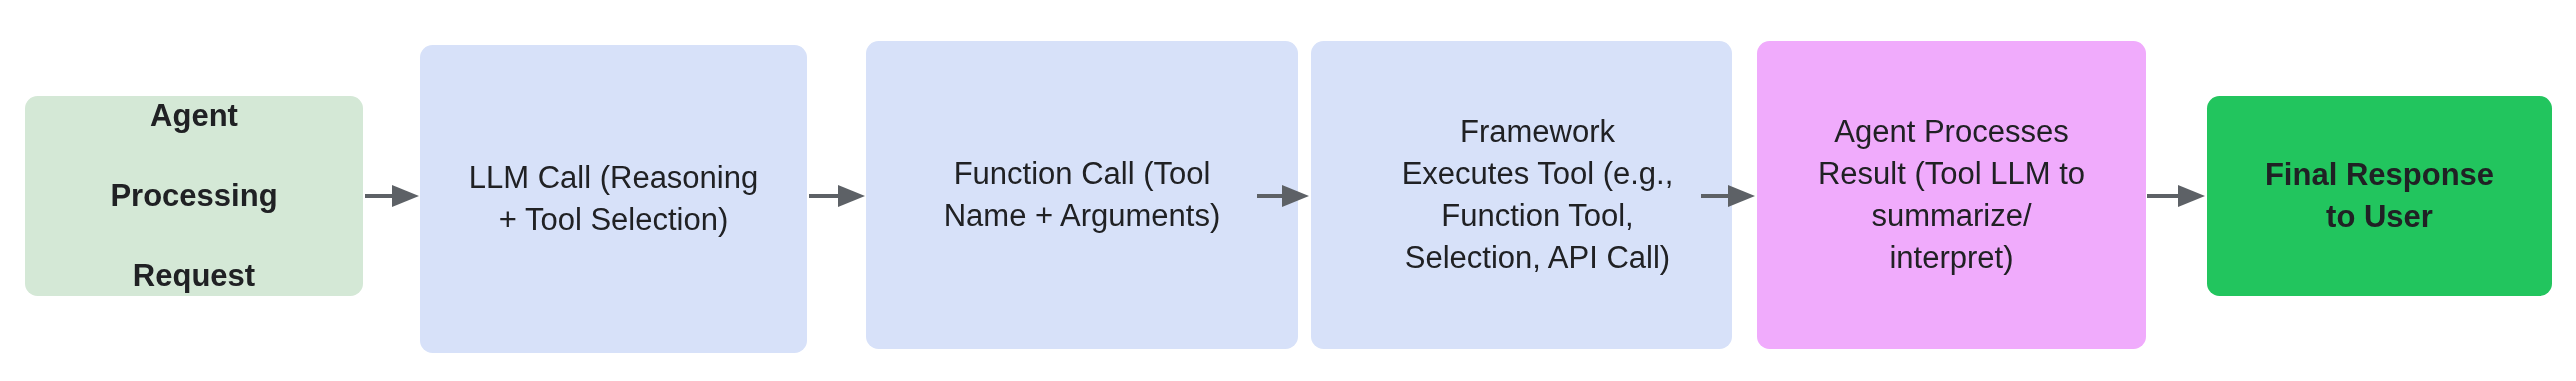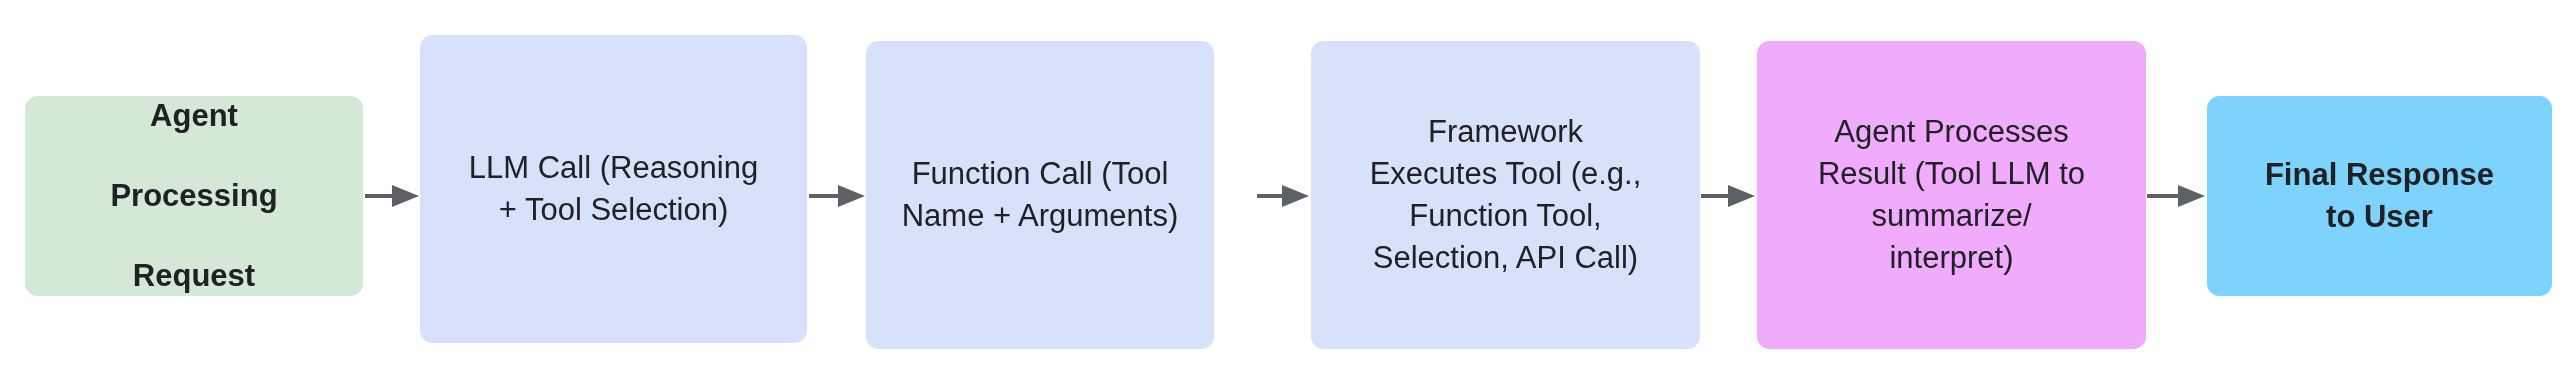--- a/index.html
+++ b/index.html
@@ -54,41 +54,41 @@
     <div class="ln">Agent</div>
     <div class="ln">Processing</div>
     <div class="ln">Request</div>
   </div>
 
   <div class="arrow" style="left:365px; top:185px; width:54px;">
     <i class="shaft" style="background: rgb(93, 97, 102);"></i>
     <i class="head" style="border-left-color: rgb(93, 97, 102);"></i>
   </div>
 
-  <div class="step" style="left: 420px; top: 35px; width: 387px; height: 308px; background: rgb(215, 225, 249);">
+  <div class="step" style="left: 420px; top: 45px; width: 387px; height: 308px; background: rgb(215, 225, 249);">
     <div class="ln">LLM Call (Reasoning</div>
     <div class="ln">+ Tool Selection)</div>
   </div>
 
   <div class="arrow" style="left:809px; top:185px; width:56px;">
     <i class="shaft" style="background: rgb(93, 97, 102);"></i>
     <i class="head" style="border-left-color: rgb(93, 97, 102);"></i>
   </div>
 
-  <div class="step" style="left: 866px; top: 41px; width: 348px; height: 308px; background: rgb(215, 225, 249);">
+  <div class="step" style="left: 866px; top: 41px; width: 432px; height: 308px; background: rgb(215, 225, 249);">
     <div class="ln">Function Call (Tool</div>
     <div class="ln">Name + Arguments)</div>
   </div>
 
   <div class="arrow" style="left:1257px; top:185px; width:52px;">
     <i class="shaft" style="background: rgb(93, 97, 102);"></i>
     <i class="head" style="border-left-color: rgb(93, 97, 102);"></i>
   </div>
 
-  <div class="step" style="left: 1311px; top: 41px; width: 389px; height: 308px; background: rgb(215, 225, 249);">
+  <div class="step" style="left: 1311px; top: 41px; width: 389px; height: 308px; background: rgb(215, 225, 249); padding-left: 32px;">
     <div class="ln">Framework</div>
     <div class="ln">Executes Tool (e.g.,</div>
     <div class="ln">Function Tool,</div>
     <div class="ln">Selection, API Call)</div>
   </div>
 
   <div class="arrow" style="left:1701px; top:185px; width:54px;">
     <i class="shaft" style="background: rgb(93, 97, 102);"></i>
     <i class="head" style="border-left-color: rgb(93, 97, 102);"></i>
   </div>
@@ -98,19 +98,19 @@
     <div class="ln">Result (Tool LLM to</div>
     <div class="ln">summarize/</div>
     <div class="ln">interpret)</div>
   </div>
 
   <div class="arrow" style="left:2147px; top:185px; width:58px;">
     <i class="shaft" style="background: rgb(93, 97, 102);"></i>
     <i class="head" style="border-left-color: rgb(93, 97, 102);"></i>
   </div>
 
-  <div class="step endpoint" style="left: 2207px; top: 96px; width: 345px; height: 200px; background: #7dd3fc;">
+  <div class="step endpoint" style="left: 2207px; top: 96px; width: 345px; height: 200px; background: #22c55e;">
     <div class="ln">Final Response</div>
     <div class="ln">to User</div>
   </div>
 
 </div>
 
 
 </body></html>

